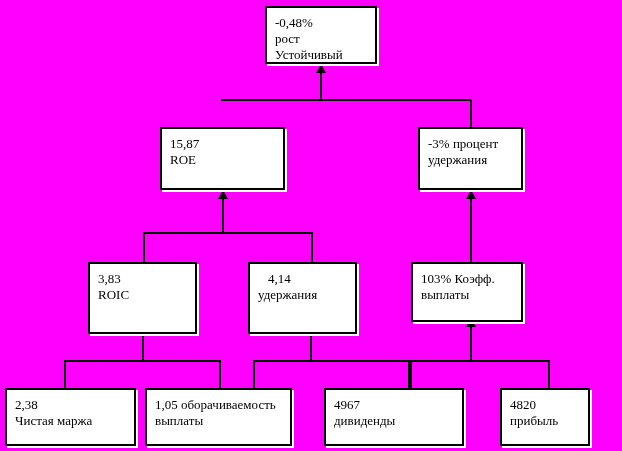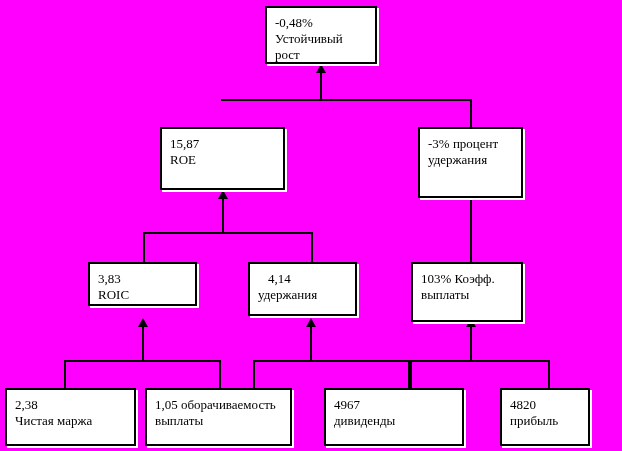--- a/index.html
+++ b/index.html
@@ -92,40 +92,40 @@
   <div class="vline" style="left:408px; top:360px; height:28px;"></div>
 
   <div class="arrow-up" style="left:466px; top:318px;"></div>
   <div class="vline" style="left:470px; top:326px; height:35px;"></div>
   <div class="hline" style="left:410px; top:360px; width:140px;"></div>
   <div class="vline" style="left:410px; top:360px; height:28px;"></div>
   <div class="vline" style="left:548px; top:360px; height:28px;"></div>
 
   <div class="node" style="left:265px; top:6px; width:112px; height:58px;">
     <span class="line">-0,48%</span>
+    <span class="line">рост</span>
     <span class="line">Устойчивый</span>
-    <span class="line">рост</span>
   </div>
 
   <div class="node" style="left:160px; top:127px; width:125px; height:63px;">
     <span class="line">15,87</span>
     <span class="line">ROE</span>
   </div>
 
-  <div class="node" style="left:418px; top:127px; width:105px; height:71px;">
+  <div class="node" style="left:418px; top:127px; width:105px; height:63px;">
     <span class="line">-3% процент</span>
     <span class="line">удержания</span>
   </div>
 
-  <div class="node" style="left:88px; top:262px; width:109px; height:44px;">
+  <div class="node" style="left:88px; top:262px; width:109px; height:72px;">
     <span class="line">3,83</span>
     <span class="line">ROIC</span>
   </div>
 
-  <div class="node" style="left:248px; top:262px; width:109px; height:54px;">
+  <div class="node" style="left:248px; top:262px; width:109px; height:72px;">
     <span class="line" style="padding-left:10px;">4,14</span>
     <span class="line">удержания</span>
   </div>
 
   <div class="node" style="left:411px; top:262px; width:112px; height:60px;">
     <span class="line">103% Коэфф.</span>
     <span class="line">выплаты</span>
   </div>
 
   <div class="node" style="left:5px; top:388px; width:131px; height:58px;">

